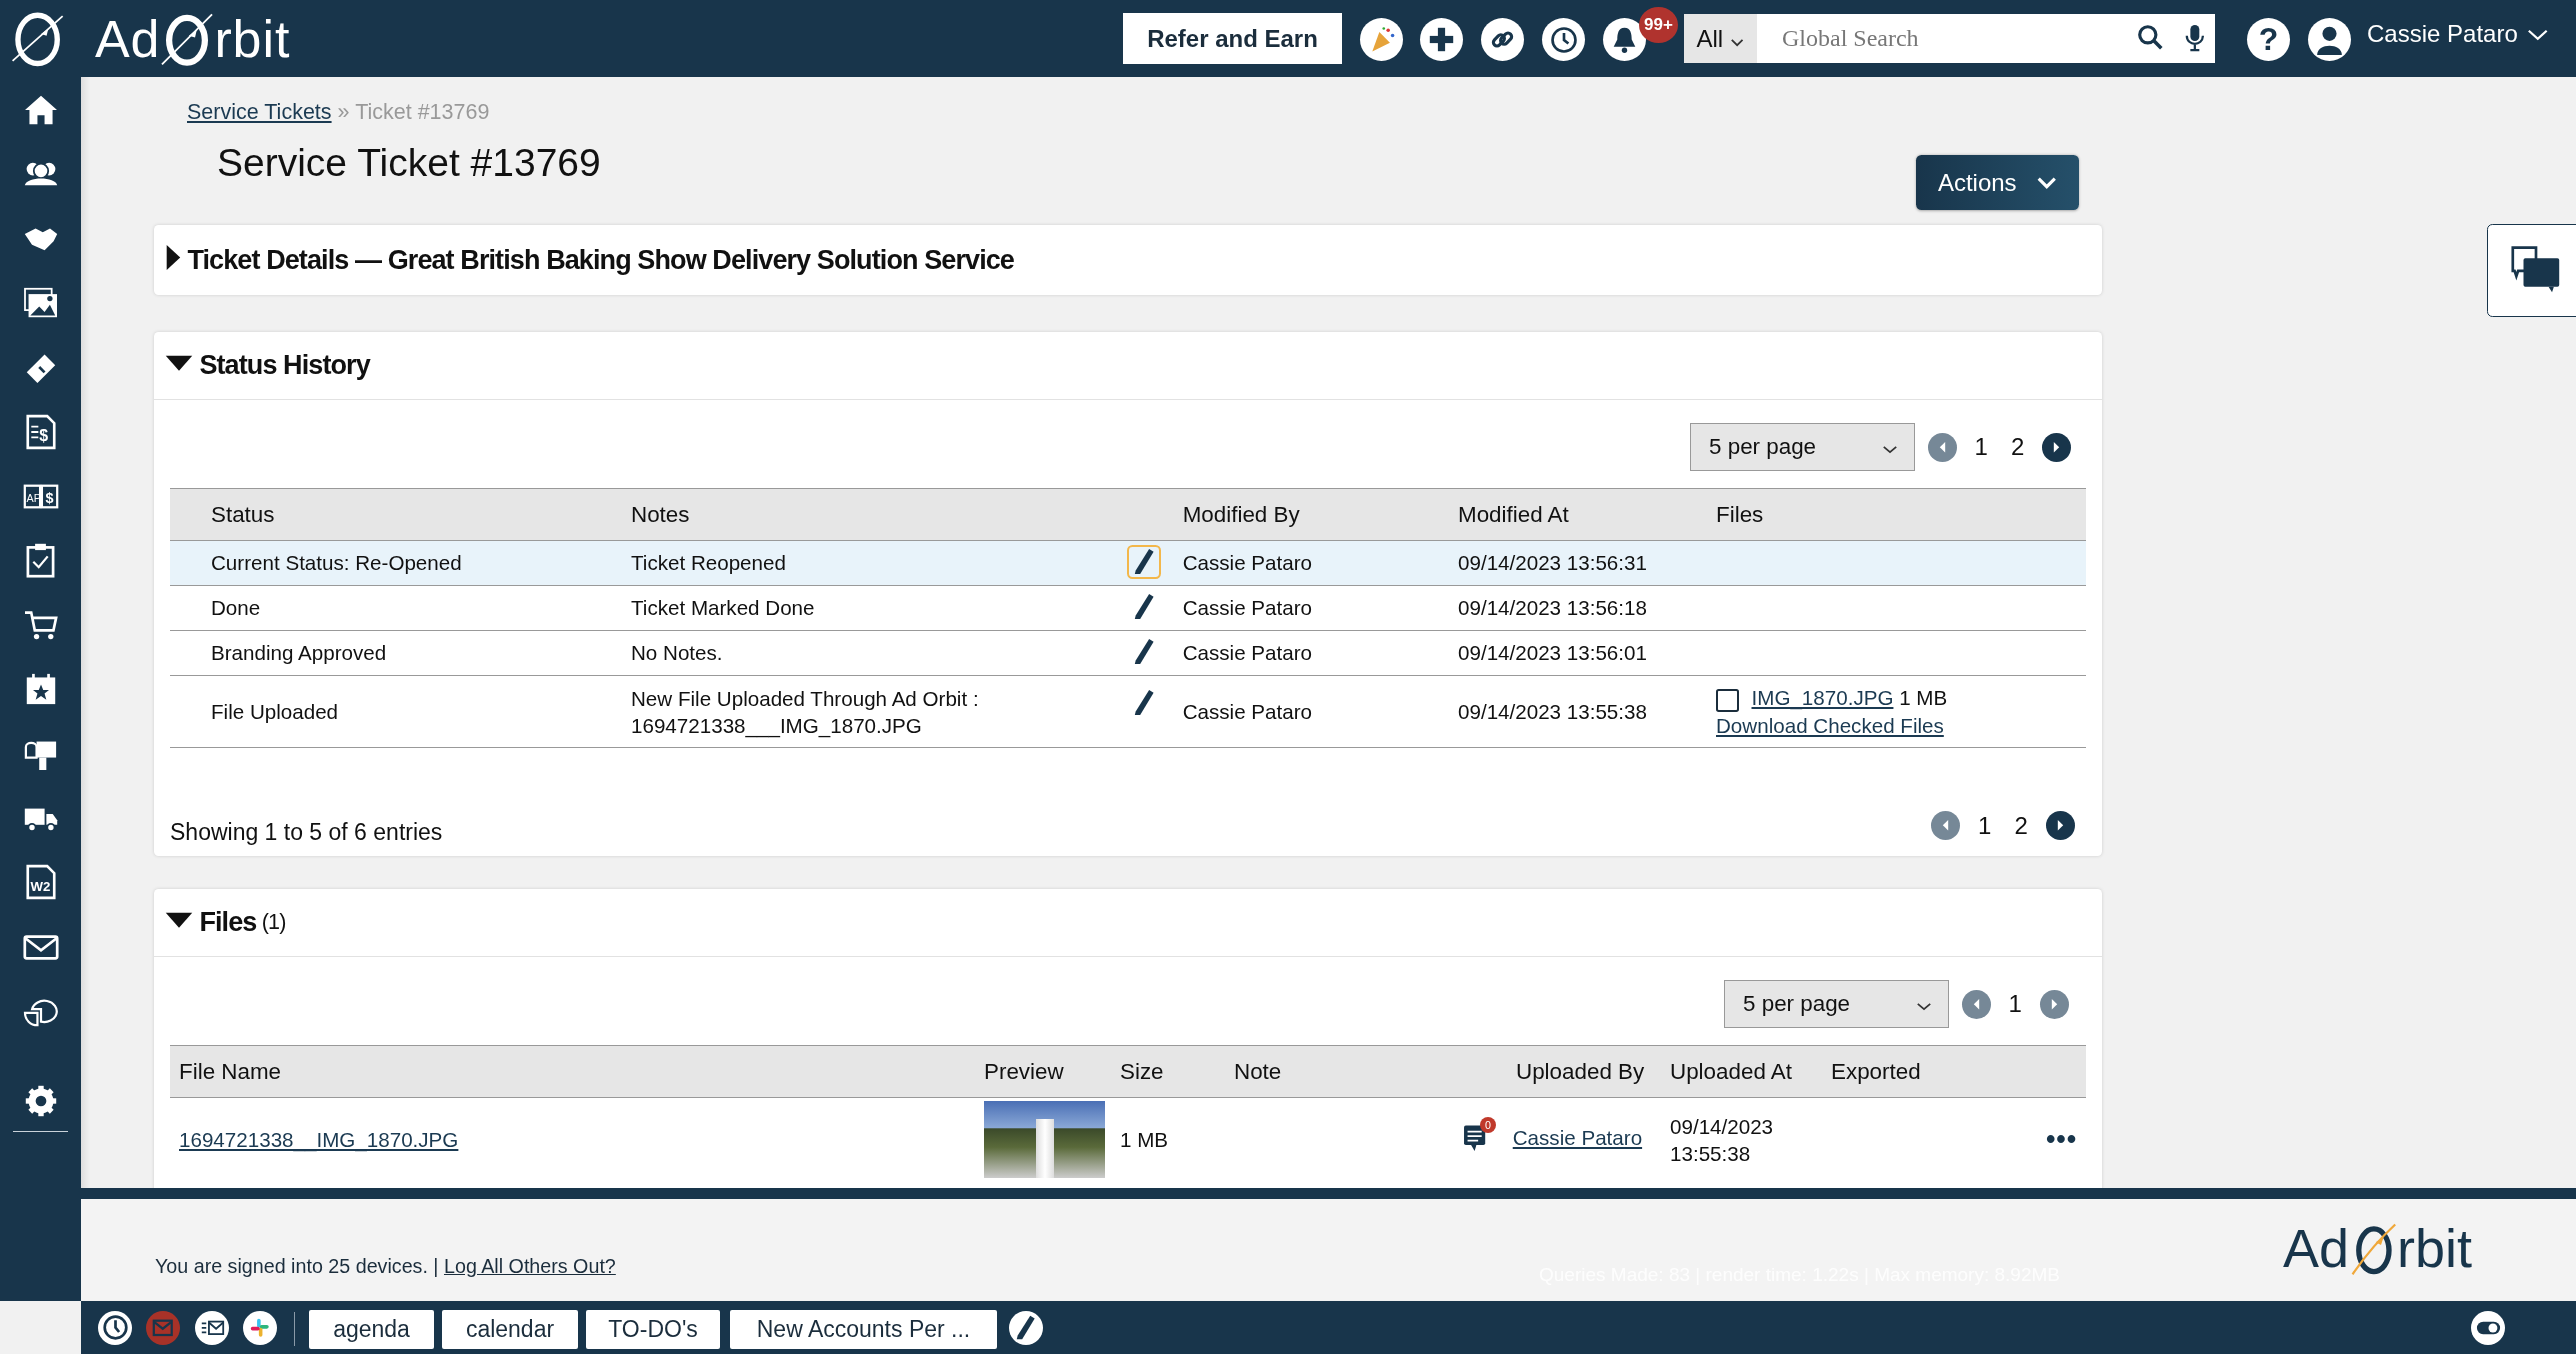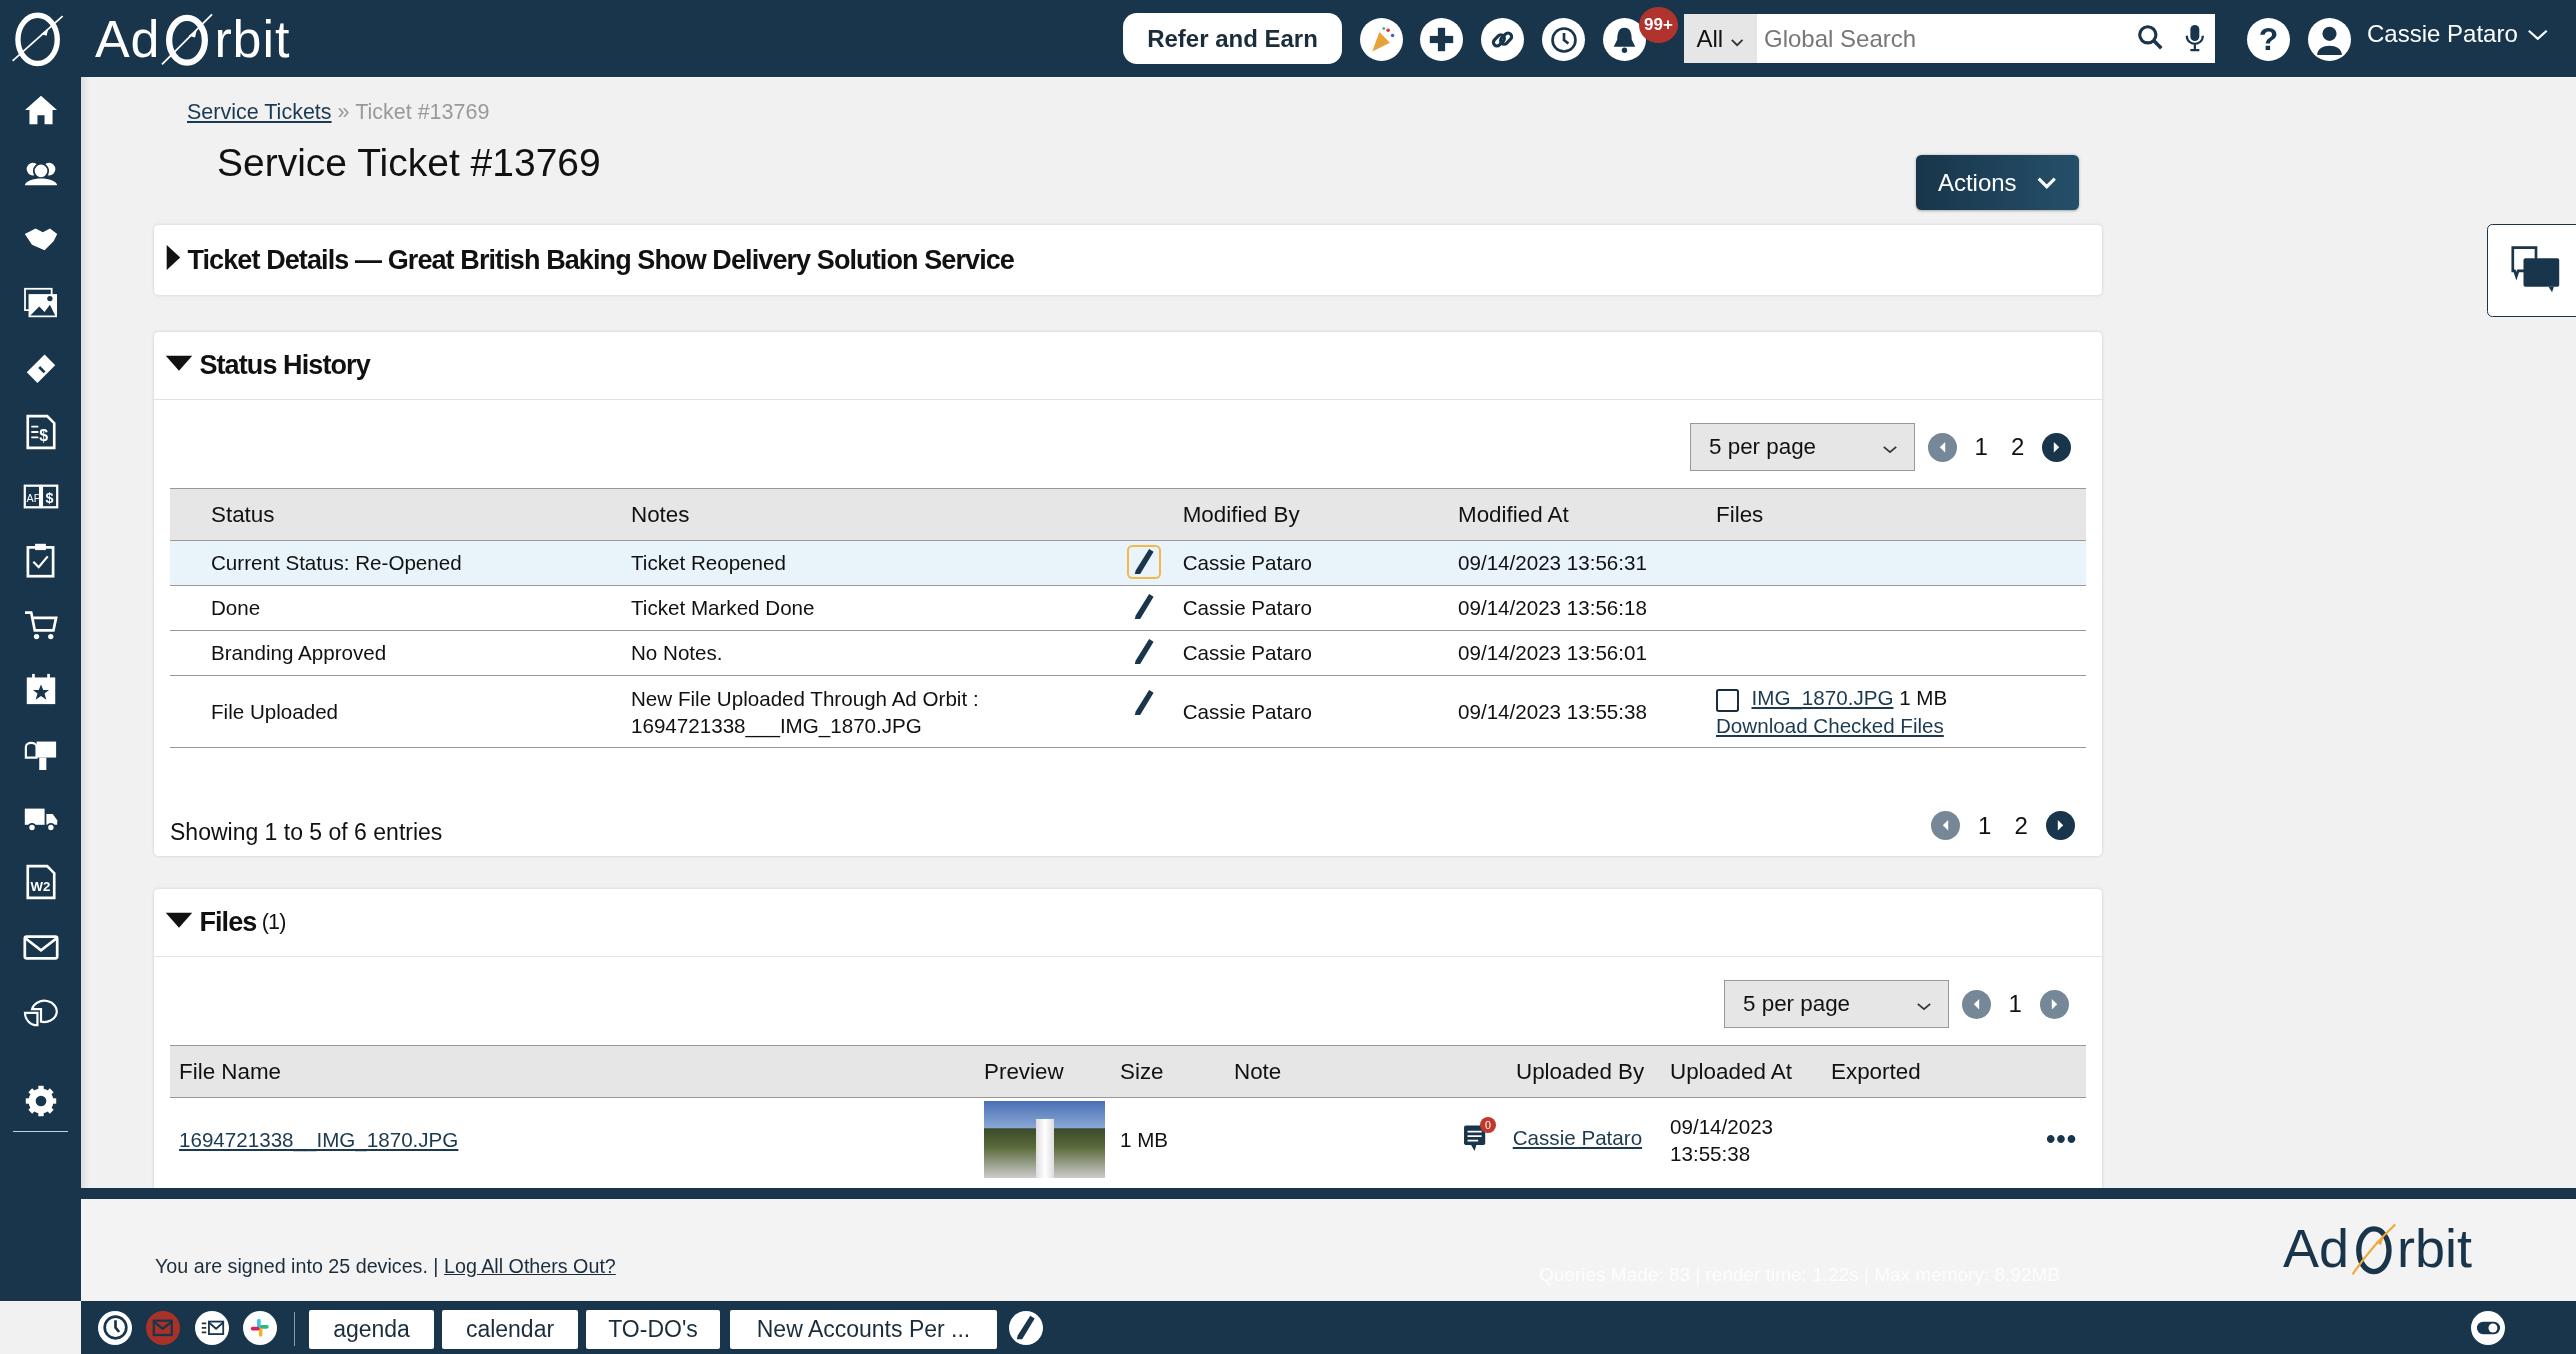--- a/index.html
+++ b/index.html
@@ -5,26 +5,26 @@
   * { box-sizing: border-box; margin: 0; padding: 0; }
   html, body { width: 2576px; height: 1354px; overflow: hidden; }
   body { font-family: "Liberation Sans", "DejaVu Sans", sans-serif; background: #f1f1f1; color: #111; position: relative; }
   a { color: #1b3a52; }
 
   
   .topbar { position: absolute; left: 0; top: 0; width: 2576px; height: 77px; background: #18354b; }
   .logo-mark { position: absolute; left: 7.2px; top: 9px; width: 63px; height: 59px; }
   .brand { position: absolute; left: 95px; top: 7.2px; height: 63px; display: flex; align-items: center; color: #fff; font-size: 52px; font-weight: 500; letter-spacing: 0.9px; }
   .brand .o { display: inline-block; width: 54px; height: 59px; position: relative; }
-  .refer { position: absolute; left: 1123px; top: 13.4px; width: 219px; height: 51px; background: #fff; border-radius: 14px; color: #1b2d3c; font-size: 24px; font-weight: 700; display: flex; align-items: center; justify-content: center; }
+  .refer { position: absolute; left: 1123px; top: 13.4px; width: 219px; height: 51px; background: #fff; border-radius: 0; color: #1b2d3c; font-size: 24px; font-weight: 700; display: flex; align-items: center; justify-content: center; }
   .top-icon { position: absolute; top: 18px; width: 43px; height: 43px; border-radius: 50%; background: #fff; display: flex; align-items: center; justify-content: center; }
   .badge99 { position: absolute; left: 1639px; top: 7.2px; width: 39px; height: 36px; border-radius: 50%; background: #b0332e; color: #fff; font-size: 17px; font-weight: 700; display: flex; align-items: center; justify-content: center; }
   .search { position: absolute; left: 1684px; top: 14.3px; width: 531px; height: 49px; background: #fff; display: flex; }
   .search .scope { width: 73px; background: #e6e6e6; font-size: 24px; display: flex; align-items: center; justify-content: center; gap: 7.2px; color: #111; }
-  .search input { flex: 1; border: none; outline: none; font-size: 24px; padding-left: 7px; font-family: Liberation Sans, sans-serif; color: #333; background: transparent; }
+  .search input { flex: 1; border: none; outline: none; font-size: 24px; padding-left: 25px; font-family: Liberation Serif, serif; color: #333; background: transparent; }
   .search input::placeholder { color: #777; }
   .search .sicons { width: 89px; display: flex; align-items: center; justify-content: space-around; }
   .user-name { position: absolute; left: 2367px; top: 19.7px; color: #fff; font-size: 24px; display: flex; align-items: center; gap: 9px; }
 
   
   .sidebar { position: absolute; left: 0; top: 77px; width: 81px; height: 1224px; background: #18354b; }
   .side-item { position: absolute; left: 19px; width: 43px; height: 43px; display: flex; align-items: center; justify-content: center; }
   .side-divider { position: absolute; left: 12.5px; top: 1054px; width: 55px; height: 0.9px; background: #c9d2da; }
 
   

